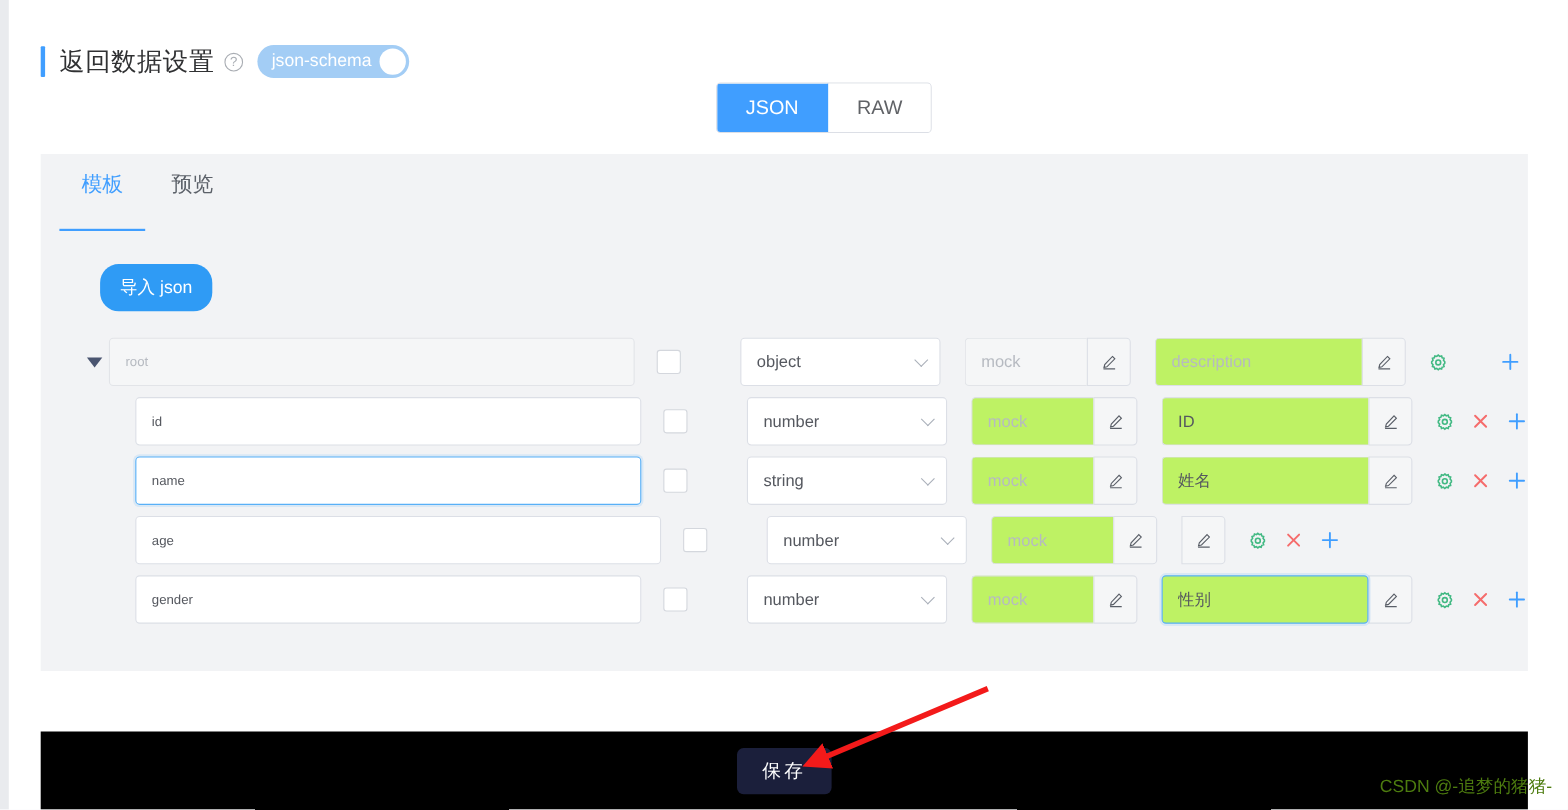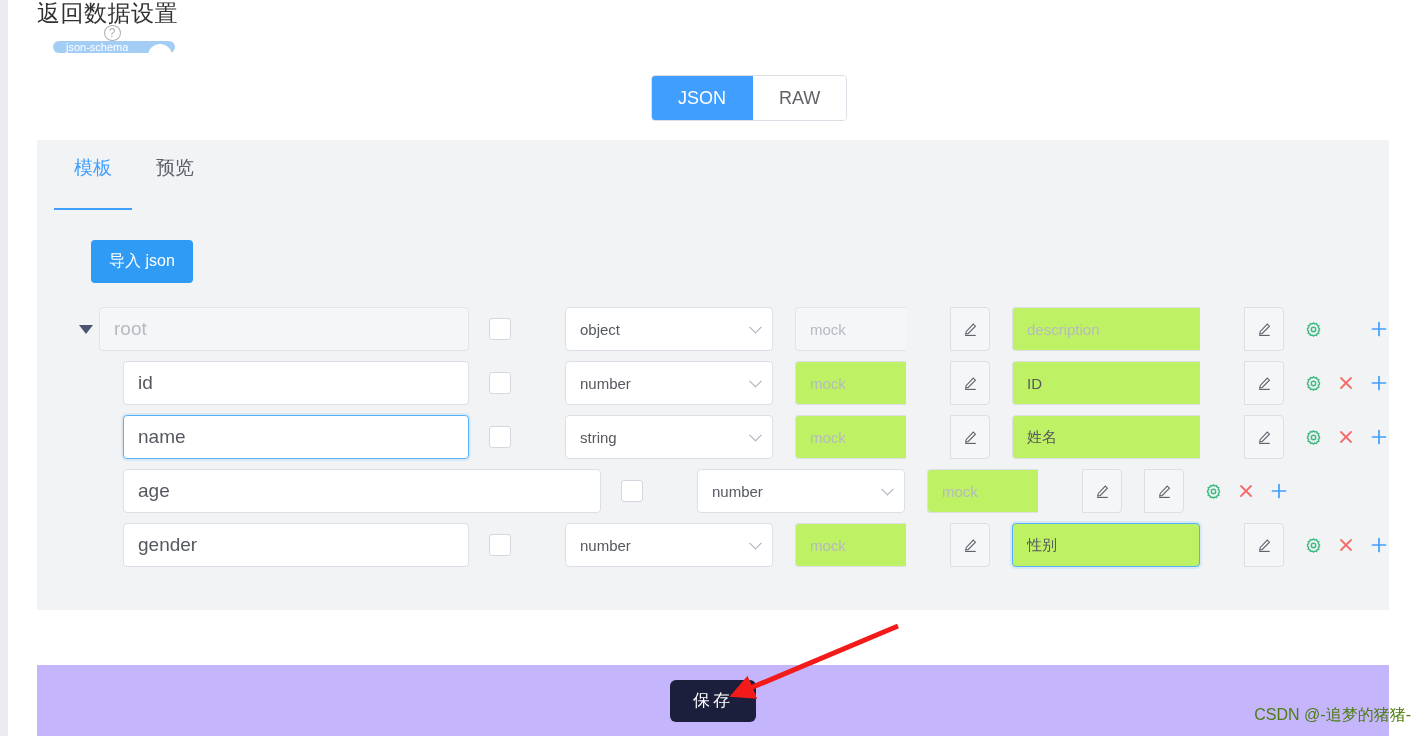--- a/index.html
+++ b/index.html
@@ -20,25 +20,24 @@
   .left-gutter {
     position: absolute;
     left: 0; top: 0;
     width: 8px; height: 736px;
     background: #e9ebee;
   }
 
   
   .page-header {
     position: absolute;
-    left: 37px; top: 2px;
+    left: 37px; top: 34px;
     display: flex;
     align-items: center;
     height: 44px;
-    flex-direction: column;
   }
   .header-bar {
     width: 4px;
     height: 28px;
     background: #409eff;
     border-radius: 1px;
     margin-right: 13px;
   }
   .header-title {
     font-size: 23px;
@@ -66,21 +65,21 @@
     min-width: 122px;
     border-radius: 15px;
     background: #a3cdf5;
     display: flex;
     align-items: center;
     padding: 0 34px 0 13px;
     cursor: pointer;
   }
   .schema-toggle-label {
     color: #ffffff;
-    font-size: 11px;
+    font-size: 16px;
     white-space: nowrap;
   }
   .schema-toggle-knob {
     position: absolute;
     right: 3px; top: 3px;
     width: 24px; height: 24px;
     border-radius: 50%;
     background: #ffffff;
   }
 
@@ -147,21 +146,21 @@
     position: absolute;
     left: 54px; top: 100px;
     height: 43px;
     padding: 0 18px;
     display: flex;
     align-items: center;
     background: #2f9bf5;
     color: #ffffff;
     font-size: 16px;
     border: none;
-    border-radius: 4px;
+    border-radius: 17px;
     cursor: pointer;
   }
 
   
   .rows {
     position: absolute;
     left: 0; top: 162px;
     width: 100%;
   }
   .schema-row {
@@ -187,21 +186,21 @@
   .caret-spacer { width: 26px; flex: none; }
   .indent { width: 24px; flex: none; }
 
   .field-input {
     width: 478px;
     height: 44px;
     border: 1px solid #dcdfe6;
     border-radius: 4px;
     background: #ffffff;
     padding: 0 14px;
-    font-size: 19px;
+    font-size: 12px;
     color: #55585f;
     font-family: "Liberation Sans", "DejaVu Sans", sans-serif;
     outline: none;
   }
   .field-input.disabled {
     background: #f5f6f7;
     color: #a8abb2;
     border-color: #e2e4e8;
   }
   .field-input.focused {
@@ -215,21 +214,21 @@
     border: 1px solid #d4d7dd;
     border-radius: 3px;
     background: #ffffff;
     margin-left: 20px;
     flex: none;
     cursor: pointer;
   }
 
   .type-select {
     position: relative;
-    width: 208px;
+    width: 182px;
     height: 44px;
     margin-left: 54px;
     border: 1px solid #dcdfe6;
     border-radius: 4px;
     background: #ffffff;
     display: flex;
     align-items: center;
     padding: 0 14px;
     font-size: 15px;
     color: #55585f;
@@ -243,21 +242,20 @@
     border-right: 1.6px solid #aab0ba;
     border-bottom: 1.6px solid #aab0ba;
     transform: translateY(-70%) rotate(45deg);
   }
 
   .input-with-btn {
     display: flex;
     align-items: center;
     margin-left: 22px;
     flex: none;
-    gap: 44px;
   }
   .iwb-input {
     height: 44px;
     border: 1px solid #dcdfe6;
     border-right: none;
     border-radius: 4px 0 0 4px;
     background: #bef264;
     padding: 0 14px;
     font-size: 15px;
     color: #55585f;
@@ -300,21 +298,21 @@
     justify-content: center;
     cursor: pointer;
   }
   .act-placeholder { width: 20px; height: 20px; }
 
   
   .footer-bar {
     position: absolute;
     left: 37px; top: 665px;
     width: 1352px; height: 71px;
-    background: #c4b5fd;
+    background: #000000;
     display: flex;
     align-items: center;
     justify-content: center;
   }
   .save-btn {
     width: 86px; height: 42px;
     background: #1b1f3b;
     color: #ffffff;
     border: none;
     border-radius: 6px;

